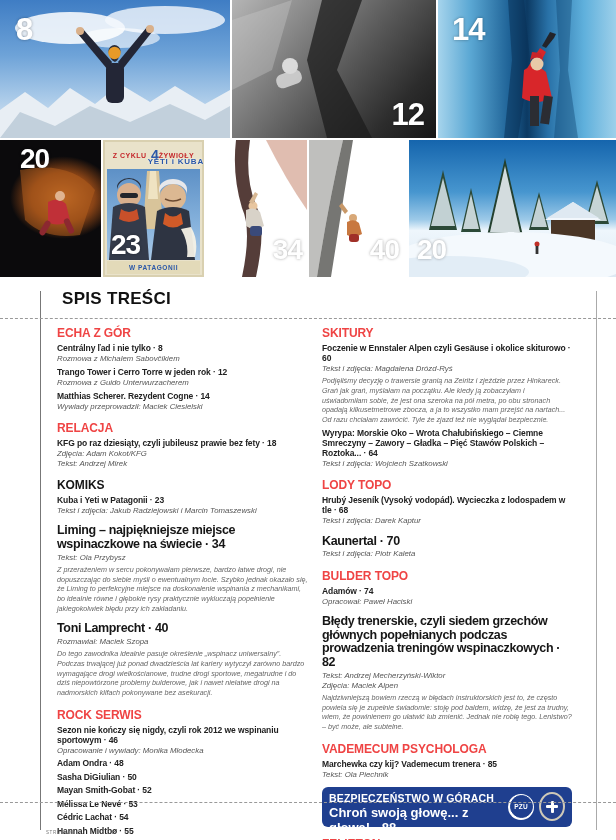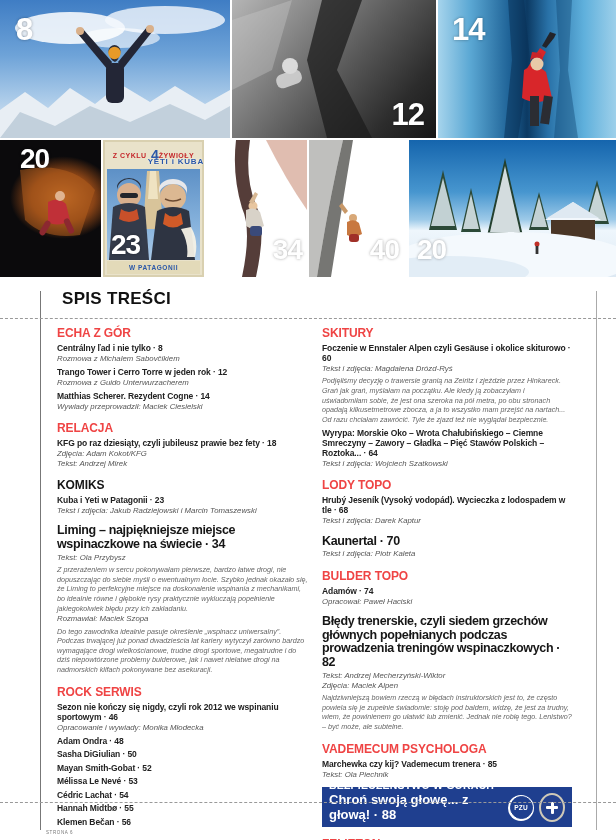--- a/index.html
+++ b/index.html
@@ -61,22 +61,22 @@
   .section{color:#ef4444;font-weight:bold;font-size:12px;letter-spacing:-.1px;
       margin:11px 0 2px;line-height:1.05;}
   .section.black{color:#161616;}
   .col > .section:first-child{margin-top:0;}
   .entry{font-size:8.5px;font-weight:bold;color:#222;line-height:1.18;margin-top:3.5px;letter-spacing:-.1px;}
   .credit{font-size:7.8px;font-style:italic;color:#555;line-height:1.18;margin-top:1px;}
   .lead{font-size:7.2px;font-style:italic;color:#666;line-height:1.34;margin-top:3px;}
   .feature{font-size:12.5px;font-weight:bold;color:#161616;line-height:1.1;margin-top:9px;letter-spacing:-.35px;}
 
   
-  .banner{display:flex;align-items:flex-end;justify-content:space-between;background:#1f3f8f;
-      margin:8px 0 5px;padding:5px 7px;height:30px;}
+  .banner{display:flex;align-items:flex-start;justify-content:space-between;background:#1f3f8f;
+      margin:8px 0 5px;padding:5px 7px;height:30px;border-radius:6px;}
   .banner-title{font-size:10.5px;font-weight:bold;color:#fff;letter-spacing:.2px;}
   .banner-sub{font-size:13px;font-weight:bold;color:#fff;margin-top:1px;}
   .logos{display:flex;align-items:center;gap:5px;}
   .pzu-logo{width:26px;height:26px;border-radius:50%;background:#fff;
       display:flex;align-items:center;justify-content:center;flex:none;}
   .pzu-inner{width:21px;height:21px;border-radius:50%;background:#1f3f8f;color:#fff;
       font-weight:bold;font-size:6.5px;display:flex;align-items:center;justify-content:center;
       border:1px solid #1f3f8f;letter-spacing:.2px;}
   .cross-logo{width:22px;height:25px;border-radius:50%;background:#24418f;
       border:2px solid #cfc9b8;position:relative;flex:none;}
@@ -246,20 +246,21 @@
           <div class="section">RELACJA</div>
           <div class="entry">KFG po raz dziesiąty, czyli jubileusz prawie bez fety · 18</div>
           <div class="credit">Zdjęcia: Adam Kokot/KFG</div>
           <div class="credit">Tekst: Andrzej Mirek</div>
           <div class="section black">KOMIKS</div>
           <div class="entry">Kuba i Yeti w Patagonii · 23</div>
           <div class="credit">Tekst i zdjęcia: Jakub Radziejowski i Marcin Tomaszewski</div>
           <div class="feature">Liming – najpiękniejsze miejsce wspinaczkowe na świecie · 34</div>
           <div class="credit">Tekst: Ola Przybysz</div>
           <div class="lead">Z przerażeniem w sercu pokonywałam pierwsze, bardzo łatwe drogi, nie dopuszczając do siebie myśli o ewentualnym locie. Szybko jednak okazało się, że Liming to perfekcyjne miejsce na doskonalenie wspinania z mechanikami, bo idealnie równe i głębokie rysy praktycznie wykluczają popełnienie jakiegokolwiek błędu przy ich zakładaniu.</div>
+          <div class="feature">Toni Lamprecht · 40</div>
           <div class="credit">Rozmawiał: Maciek Szopa</div>
           <div class="lead">Do tego zawodnika idealnie pasuje określenie „wspinacz uniwersalny”. Podczas trwającej już ponad dwadzieścia lat kariery wytyczył zarówno bardzo wymagające drogi wielkościanowe, trudne drogi sportowe, megatrudne i do dziś niepowtórzone problemy bulderowe, jak i nawet niełatwe drogi na nadmorskich klifach pokonywane bez asekuracji.</div>
           <div class="section">ROCK SERWIS</div>
           <div class="entry">Sezon nie kończy się nigdy, czyli rok 2012 we wspinaniu sportowym · 46</div>
           <div class="credit">Opracowanie i wywiady: Monika Młodecka</div>
           <div class="entry">Adam Ondra · 48</div>
           <div class="entry">Sasha DiGiulian · 50</div>
           <div class="entry">Mayan Smith-Gobat · 52</div>
           <div class="entry">Mélissa Le Nevé · 53</div>
           <div class="entry">Cédric Lachat · 54</div>

